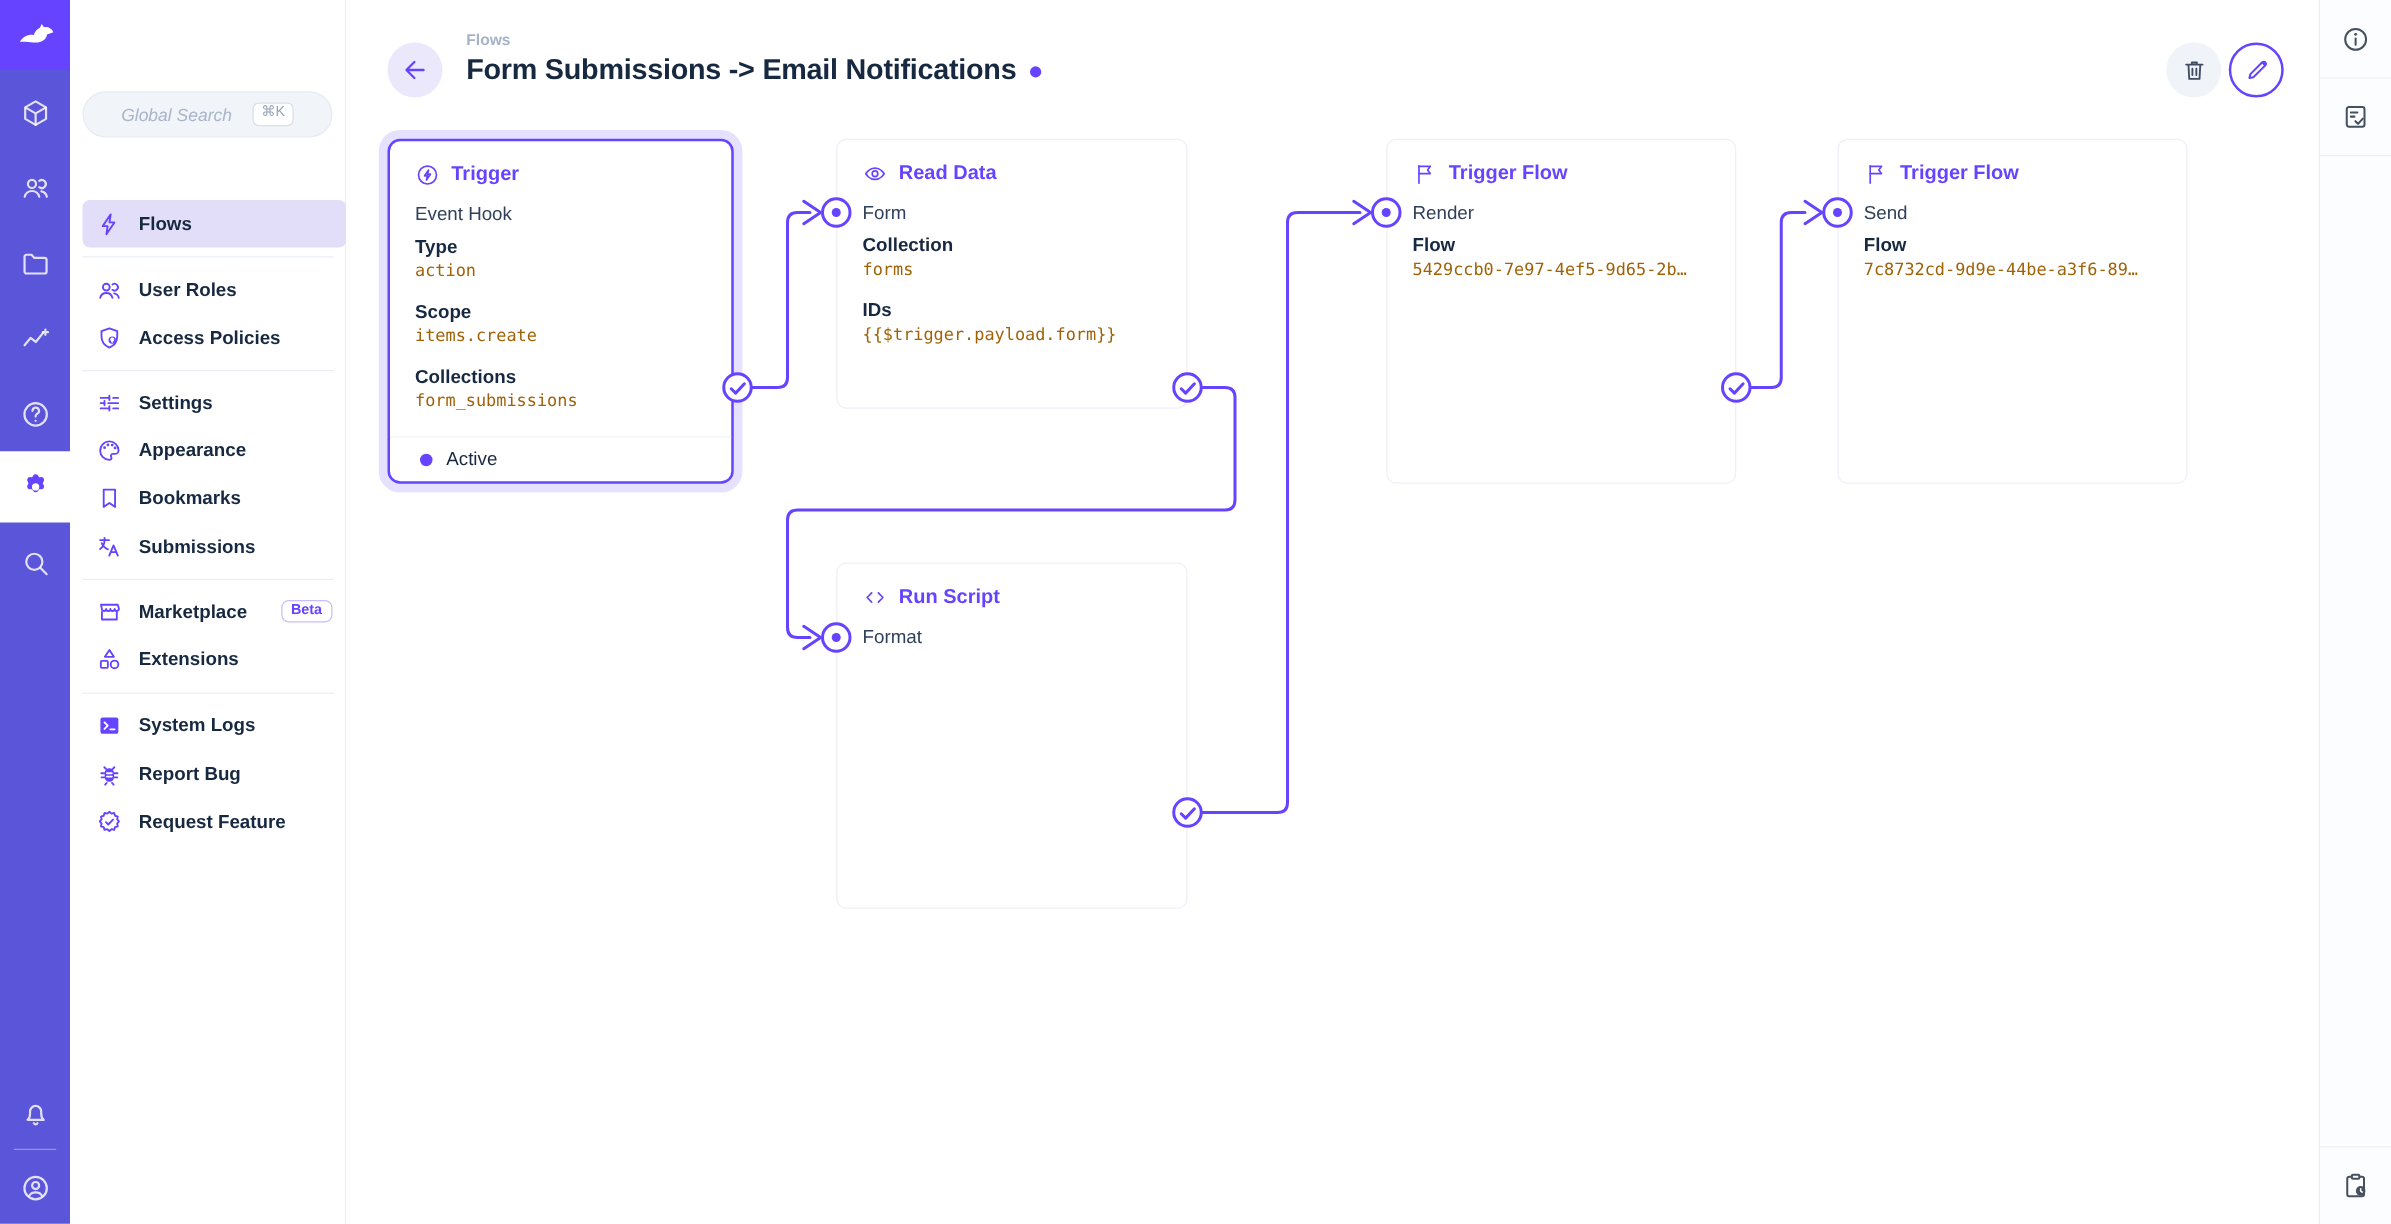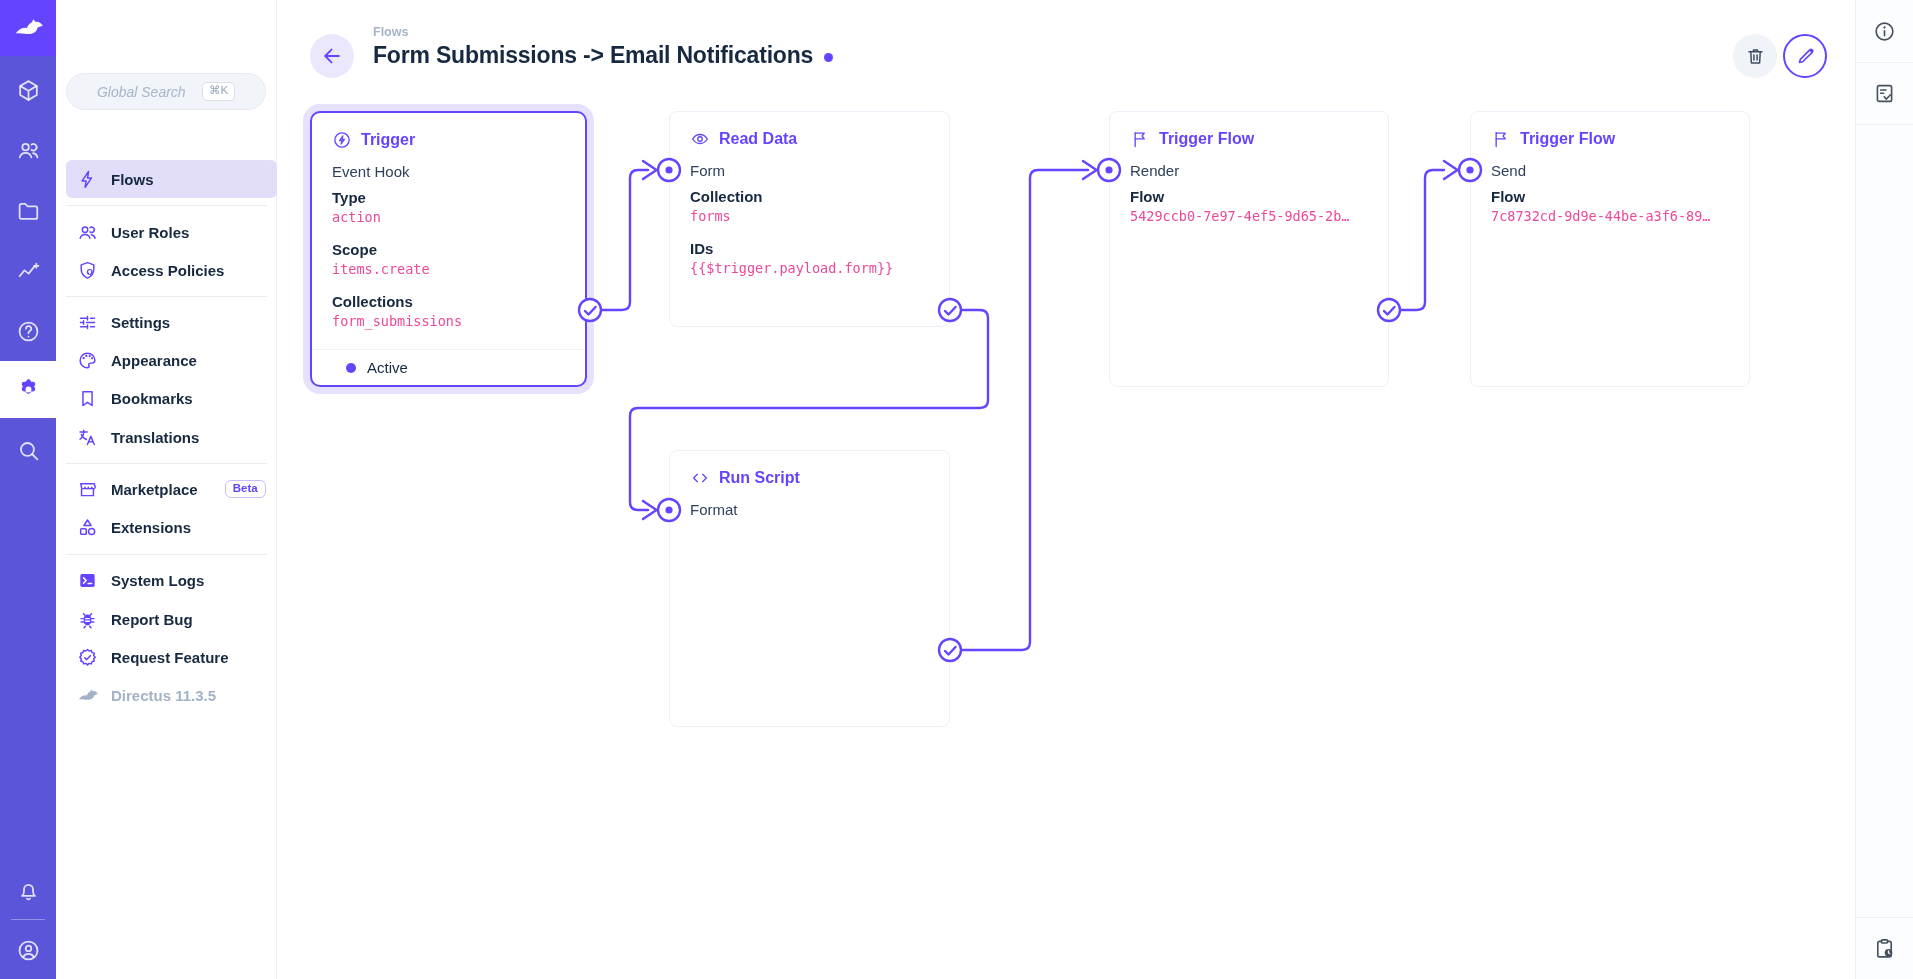--- a/index.html
+++ b/index.html
@@ -67,23 +67,23 @@
   
   .card { position:absolute; background:#fff; border:1px solid #EDF0F6; border-radius:8px; cursor:pointer; }
   .card.selected { border:2px solid #6644FF; border-radius:10px; box-shadow:0 0 0 7px rgba(102,68,255,.16); }
   .p-head { position:absolute; top:16px; left:20px; height:22px; display:flex; align-items:center; gap:9px;
     color:#6644FF; font-size:16px; font-weight:700; white-space:nowrap; }
   .p-head svg { width:20px; height:20px; }
   .pico { fill:none; stroke:#6644FF; stroke-width:1.6; stroke-linecap:round; stroke-linejoin:round; }
   .p-name { position:absolute; left:20px; top:48px; height:22px; line-height:22px; font-size:15px; color:#31405A; }
   .f-label { position:absolute; left:20px; height:22px; line-height:22px; font-size:15px; font-weight:700; color:#172940; }
   .f-value { position:absolute; left:20px; height:19px; line-height:19px; font-size:13.5px;
-    font-family:"DejaVu Sans Mono", monospace; color:#ec4899; white-space:nowrap; max-width:250px; overflow:hidden; }
+    font-family:"DejaVu Sans Mono", monospace; color:#a16207; white-space:nowrap; max-width:250px; overflow:hidden; }
   .p-status { position:absolute; left:0; right:0; bottom:0; height:36px; border-top:1px solid #F0F2F7;
-    display:flex; align-items:center; gap:11px; padding-left:34px; }
+    display:flex; align-items:center; gap:11px; padding-left:24px; }
   .p-status .dot { width:10px; height:10px; border-radius:50%; background:#6644FF; }
   .p-status .stext { font-size:15px; font-weight:500; color:#172940; }
 
   #flow-svg { position:absolute; left:0; top:0; width:1578px; height:979px; z-index:3; pointer-events:none; }
   .wire { fill:none; stroke:#6644FF; stroke-width:2.4; stroke-linecap:round; stroke-linejoin:round; }
   .node-circ { fill:#fff; stroke:#6644FF; stroke-width:2.4; }
   .node-glyph { fill:none; stroke:#6644FF; stroke-width:2.4; stroke-linecap:round; stroke-linejoin:round; }
   .node-dot { fill:#6644FF; }
 
   
@@ -234,21 +234,21 @@
     <span class="nlabel">Bookmarks</span>
   </div>
   <div class="nav-item" style="top:418px">
     <span class="nicon">
       <svg class="sico" viewBox="0 0 24 24">
           <path d="M3.5 5.8h8.2M7.6 3.8v2c0 3.6-1.8 6.6-4.1 8.2"></path>
           <path d="M5 8.6c.9 2.5 2.9 4.6 5.7 5.6"></path>
           <path d="M11.9 20l3.9-9.4 3.9 9.4M13.2 16.8h5.2"></path>
         </svg>
     </span>
-    <span class="nlabel">Translations</span>
+    <span class="nlabel">Submissions</span>
   </div>
   <div class="nav-divider" style="top:463px"></div>
 
   <div class="nav-item" style="top:470px">
     <span class="nicon">
       <svg class="sico" viewBox="0 0 24 24">
           <path d="M5.2 12v7h13.6v-7"></path>
           <path d="M4.3 5.5h15.4l1 3.4c.3 1.1-.6 2.3-1.9 2.3-1.1 0-2-.8-2-1.9 0 1.1-.9 1.9-2 1.9s-1.9-.8-1.9-1.9c0 1.1-.8 1.9-1.9 1.9s-2-.8-2-1.9c0 1.1-.9 1.9-2 1.9-1.3 0-2.2-1.2-1.9-2.3z"></path>
         </svg>
     </span>
@@ -288,28 +288,20 @@
     <span class="nlabel">Report Bug</span>
   </div>
   <div class="nav-item" style="top:638px">
     <span class="nicon">
       <svg class="sico" viewBox="0 0 24 24">
           <path d="M12 2.8l1.9 1.7 2.5-.6.8 2.5 2.5.8-.6 2.5 1.7 1.9-1.7 1.9.6 2.5-2.5.8-.8 2.5-2.5-.6-1.9 1.7-1.9-1.7-2.5.6-.8-2.5-2.5-.8.6-2.5-1.7-1.9 1.7-1.9-.6-2.5 2.5-.8.8-2.5 2.5.6z"></path>
           <path d="M8.9 12.3l2.1 2.1 4.3-4.5"></path>
         </svg>
     </span>
     <span class="nlabel">Request Feature</span>
-  </div>
-  <div class="nav-item dim" style="top:676px">
-    <span class="nicon">
-      <svg viewBox="0 0 32 32" width="22" height="22">
-          <path class="sico-gray" d="M3 21.8c2.8-4.6 7.5-6.6 12-5.9.9-2.8 2.7-5 5.2-6.1l1.5-3.1 2 2.7c3.4-.7 6.7 1.1 8 4.3l-5.5 1.8c-.3 4.4-5.2 7.6-11.4 6.9-4.2-.5-8.5-1-11.8-.6z"></path>
-        </svg>
-    </span>
-    <span class="nlabel">Directus 11.3.5</span>
   </div>
 </nav>
 
 <main id="main">
 
   <button id="back-btn">
     <svg class="arrow-ico" viewBox="0 0 24 24">
       <path d="M11.5 5L4.5 12l7 7M5 12h14.5"></path>
     </svg>
   </button>

